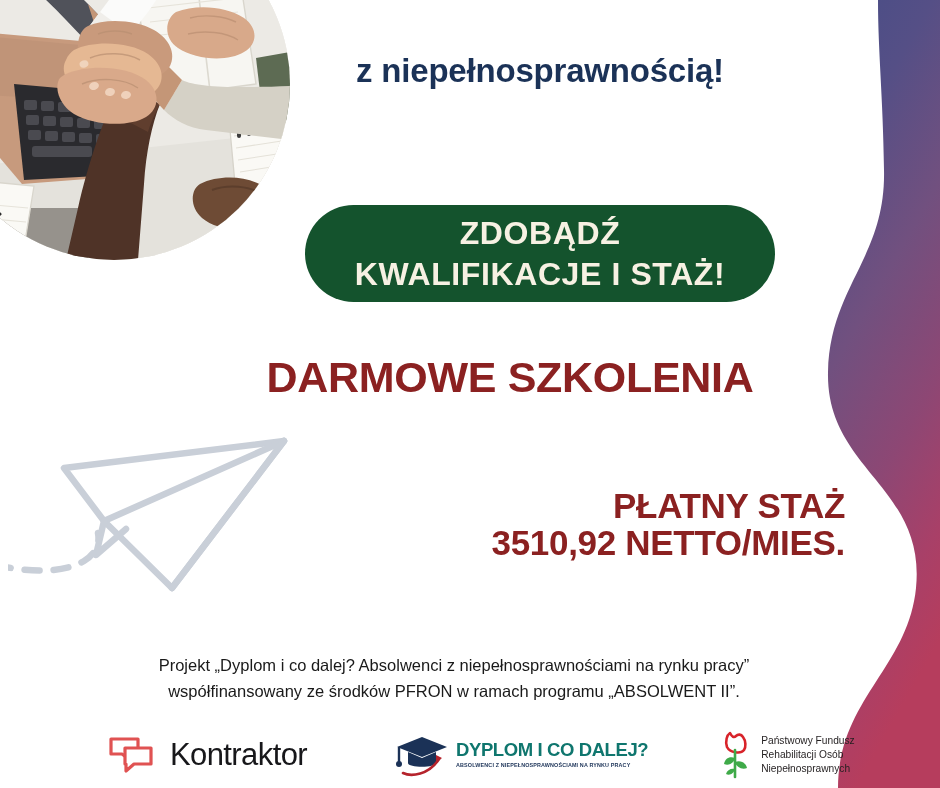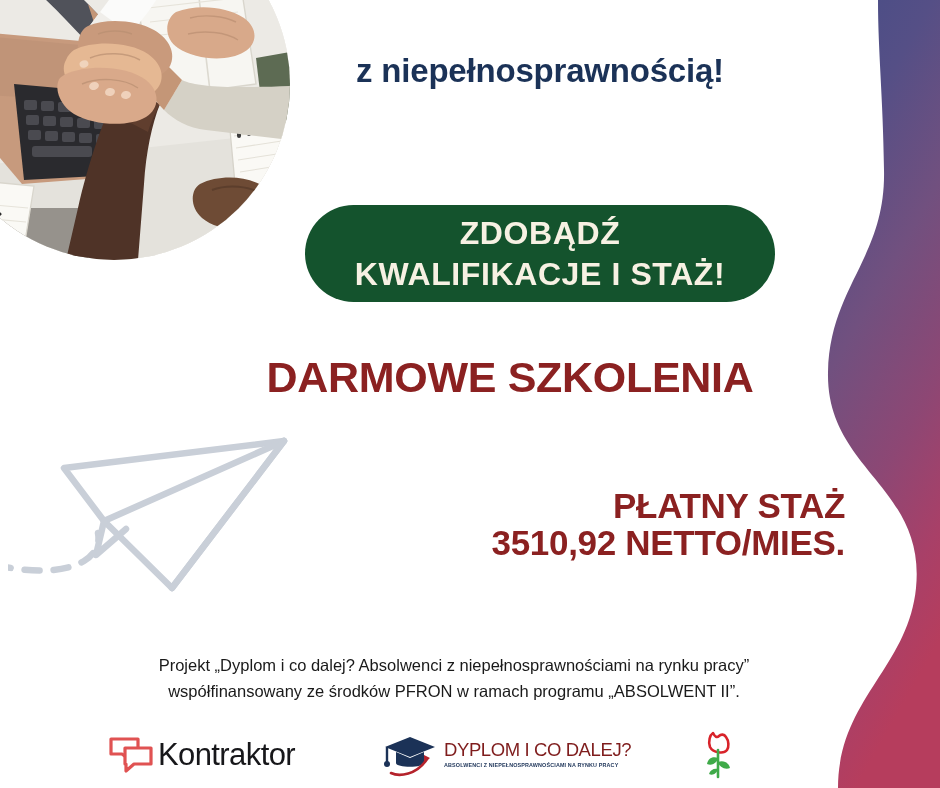--- a/index.html
+++ b/index.html
@@ -150,29 +150,29 @@
   }
   .logo-slot { display: flex; align-items: center; }
   #logo-kontraktor { margin-left: 108px; }
   #logo-dyplom    { margin-left: 86px; }
   #logo-pfron     { margin-left: 72px; }
 
   .kontraktor-word {
     font-size: 31px;
     color: #17171a;
     letter-spacing: -0.6px;
-    margin-left: 4px;
+    margin-left: 16px;
     font-weight: normal;
   }
 
   .dyplom-text { margin-left: 7px; }
   .dyplom-title {
-    color: #7f1d1d;
+    color: #0f766e;
     font-size: 18.5px;
-    font-weight: normal;
+    font-weight: bold;
     letter-spacing: -0.4px;
     line-height: 1;
   }
   .dyplom-sub {
     color: #1b3257;
     font-size: 5.4px;
     font-weight: bold;
     letter-spacing: 0.15px;
     line-height: 1;
     margin-top: 3.5px;
@@ -388,16 +388,21 @@
 
     <div class="logo-slot" id="logo-pfron">
       <svg width="34" height="48" viewBox="0 0 34 48">
         <path d="M7,16 C5,10 7,4 10,2 C12,6 14,7 16,5 C18,3 21,3 23,6
                  C26,10 26,16 24,19 C21,23 10,22 7,16 Z" fill="none" stroke="#d8232a" stroke-width="2.6" stroke-linejoin="round"></path>
         <path d="M15,19 L15,46" stroke="#3faa49" stroke-width="2.6" stroke-linecap="round"></path>
         <path d="M15,27 C9,25 5,28 4,33 C9,35 14,32 15,27 Z" fill="#3faa49"></path>
         <path d="M15,31 C21,29 26,32 27,37 C22,39 16,36 15,31 Z" fill="#3faa49"></path>
         <path d="M15,38 C11,37 7,39 6,43 C10,45 14,42 15,38 Z" fill="#3faa49"></path>
       </svg>
+      <div class="pfron-text">
+        <span>Państwowy Fundusz</span>
+        <span>Rehabilitacji Osób</span>
+        <span>Niepełnosprawnych</span>
+      </div>
     </div>
 
   </div>
 </div>
 
 </body></html>

